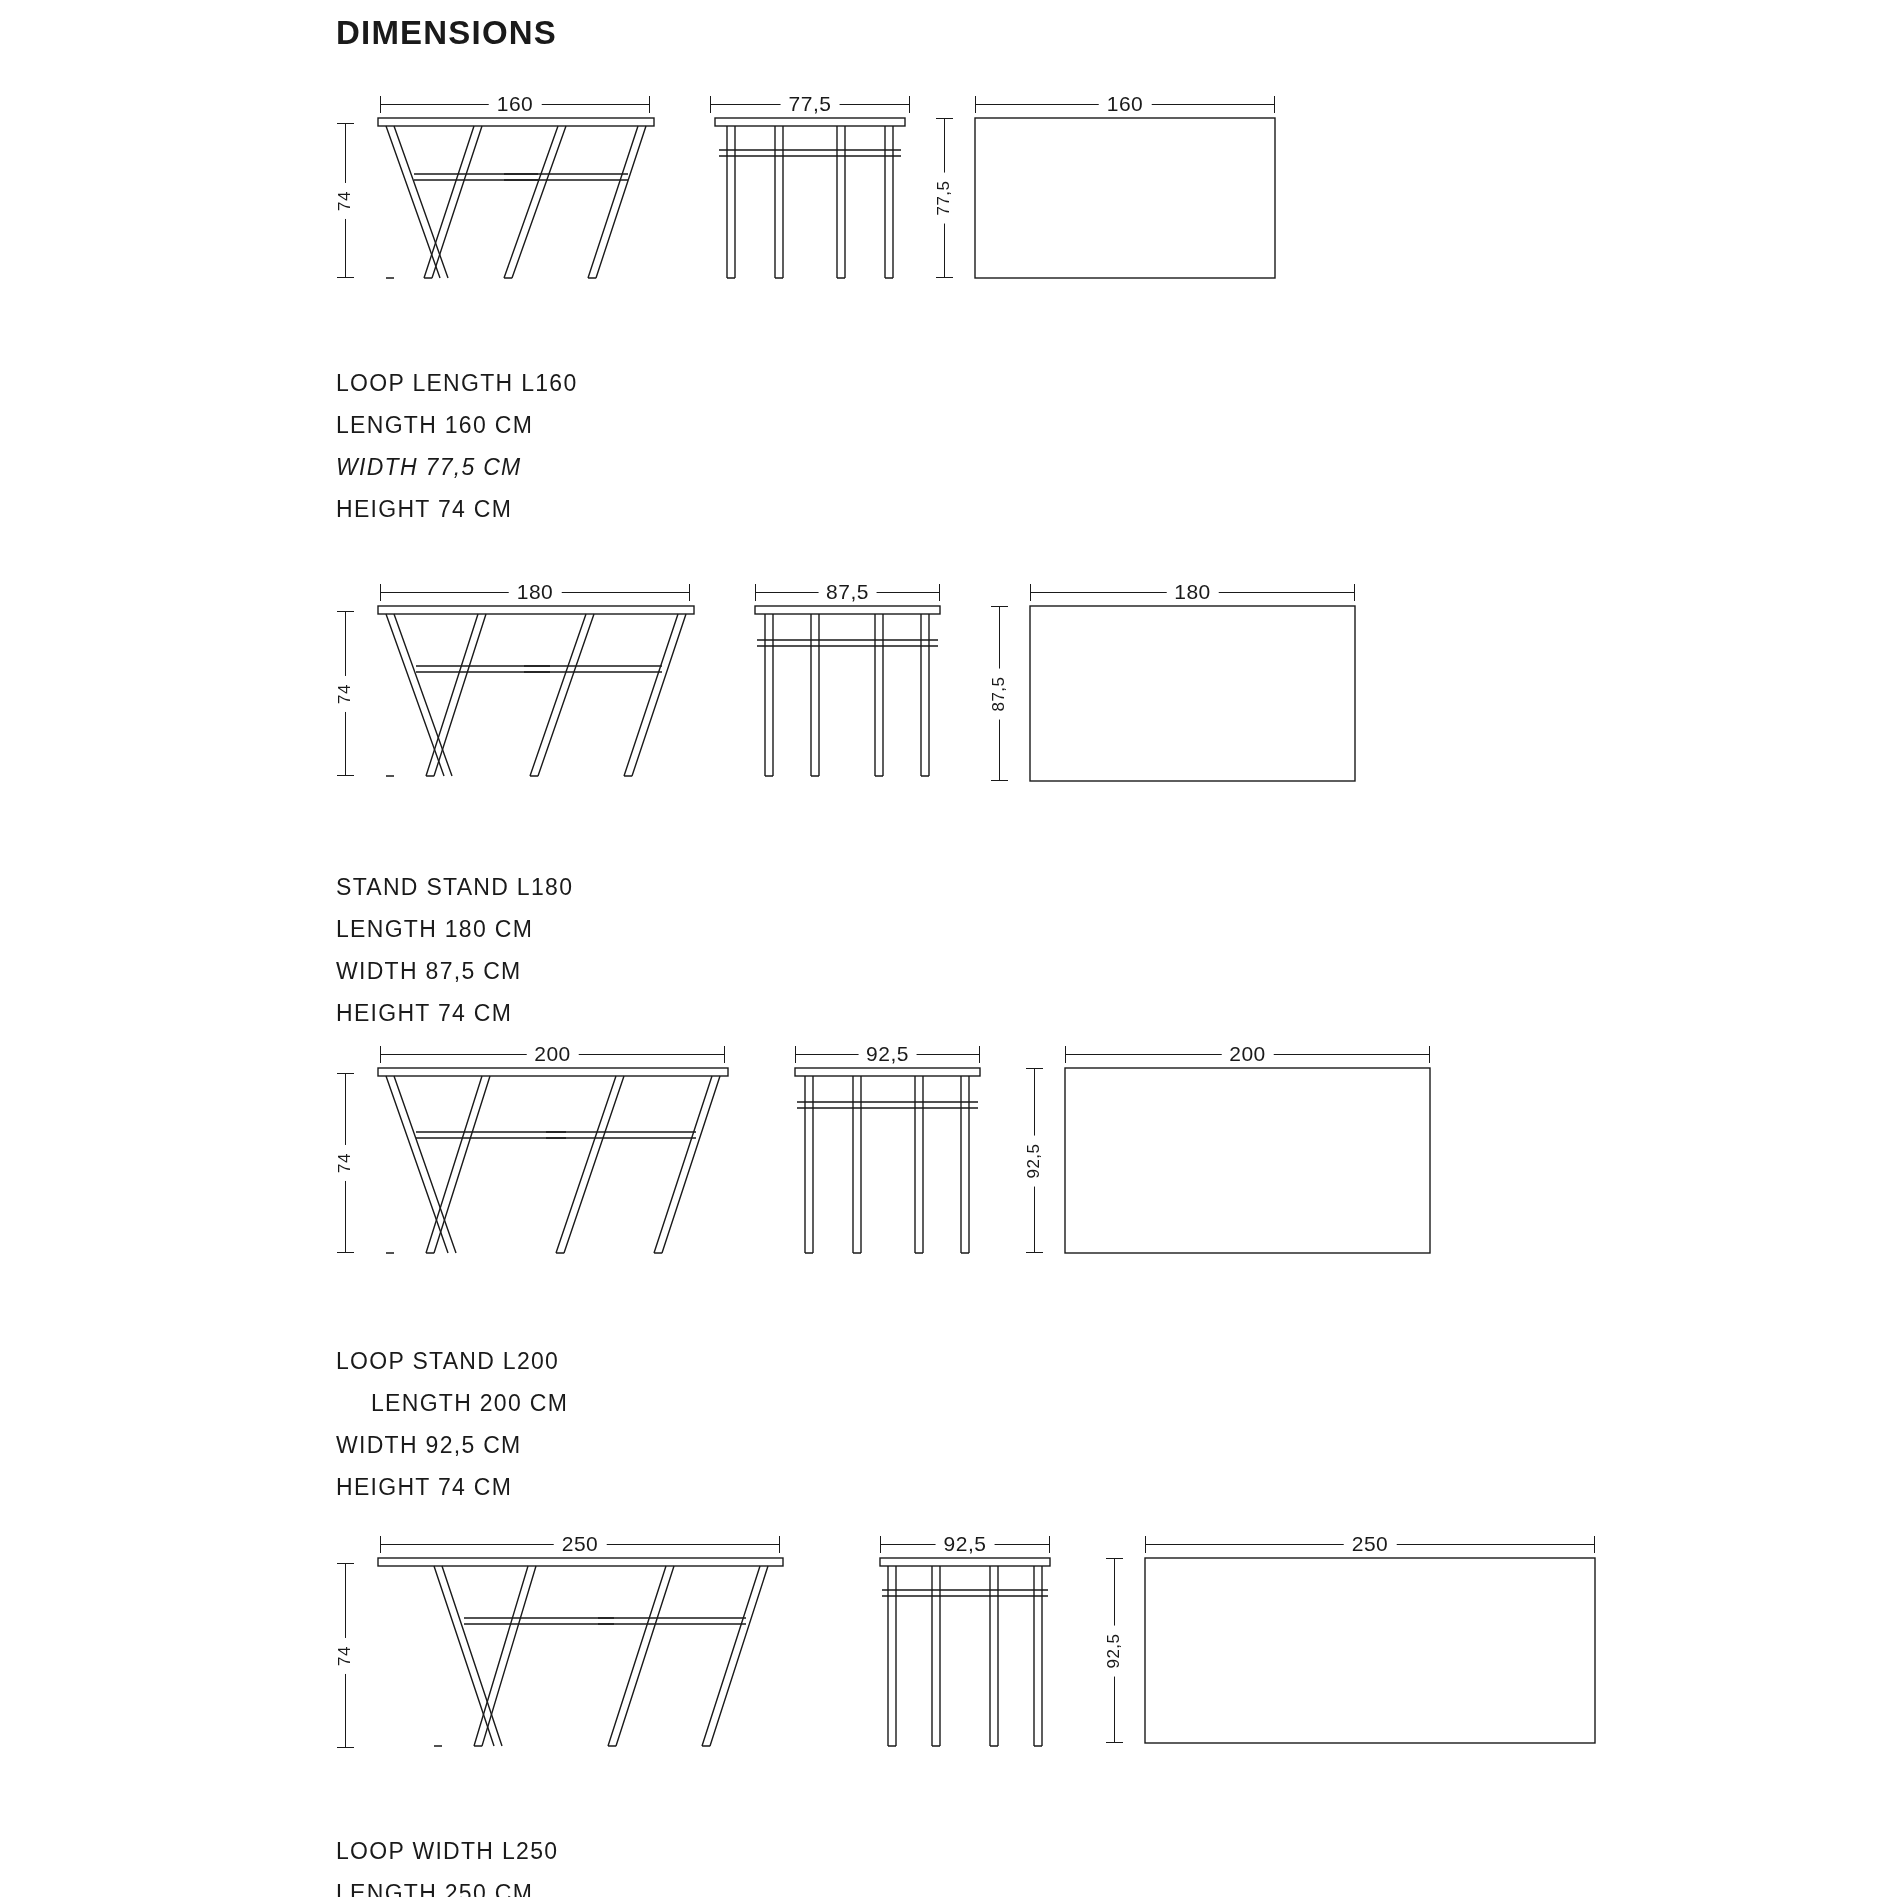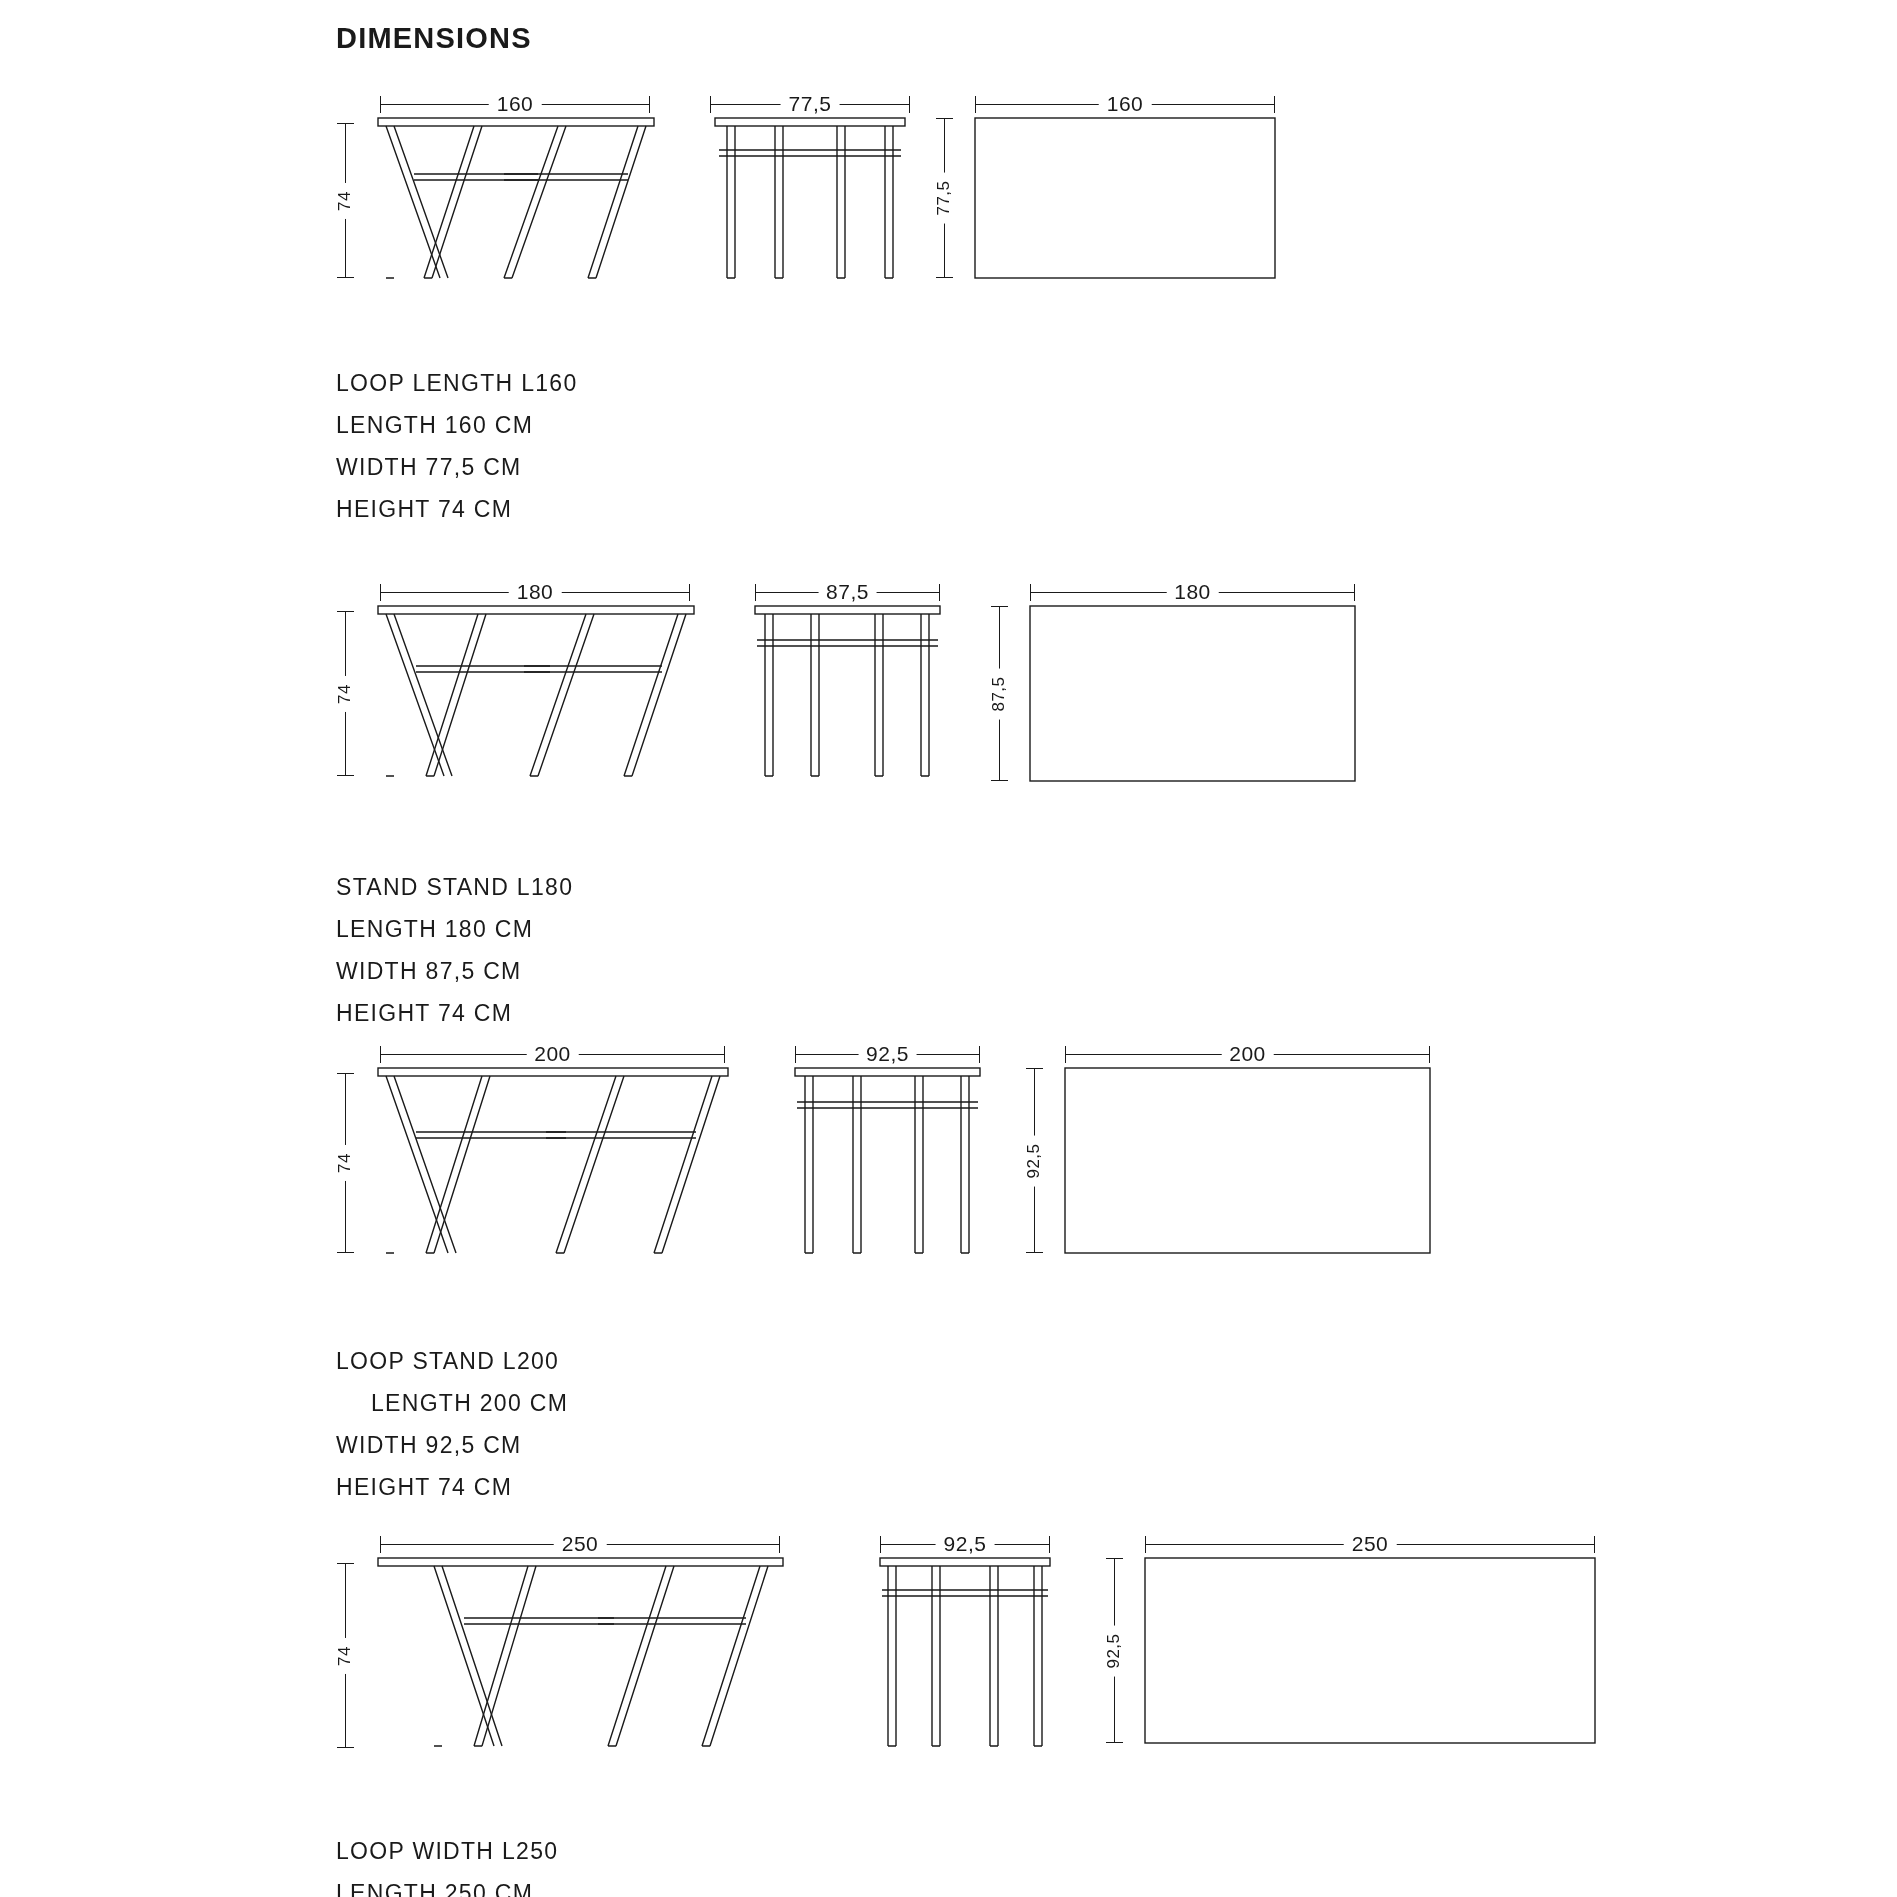--- a/index.html
+++ b/index.html
@@ -17,22 +17,22 @@
   }
   .page {
     position: relative;
     width: 1897px;
     height: 1897px;
     box-sizing: border-box;
   }
   .page-title {
     position: absolute;
     left: 336px;
-    top: 22px;
-    font-size: 29px;
+    top: 14px;
+    font-size: 33px;
     font-weight: bold;
     letter-spacing: 1.2px;
     text-align: center;
   }
 
   
   .block {
     position: absolute;
     left: 0;
     width: 1897px;
@@ -196,21 +196,21 @@
           <svg width="300" height="160" viewBox="0 0 300 160" fill="none" stroke="#1a1a1a" stroke-width="1.4">
             <rect x="0" y="0" width="300" height="160"></rect>
           </svg>
         </div>
       </div>
 
     </div>
 
     <div class="spec" style="top:272px;">LOOP LENGTH L160</div>
     <div class="spec" style="top:314px;">LENGTH 160 CM</div>
-    <div class="spec" style="top:356px;">WIDTH 77,5 CM</div>
+    <div class="spec" style="top:356px;font-style:italic;">WIDTH 77,5 CM</div>
     <div class="spec" style="top:398px;">HEIGHT 74 CM</div>
   </div>
 
   <div class="block" style="top:578px;">
 
     <div class="views">
 
       <div class="view" style="left:340px;">
         <div class="dim-h" style="left:40px; top:5px; width:310px;">
           <div class="bar"></div>

